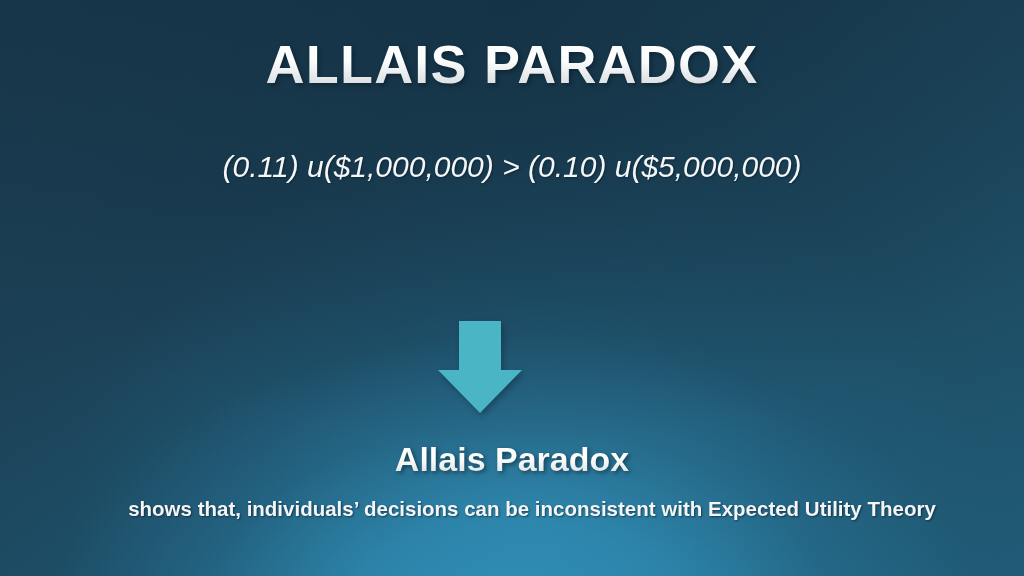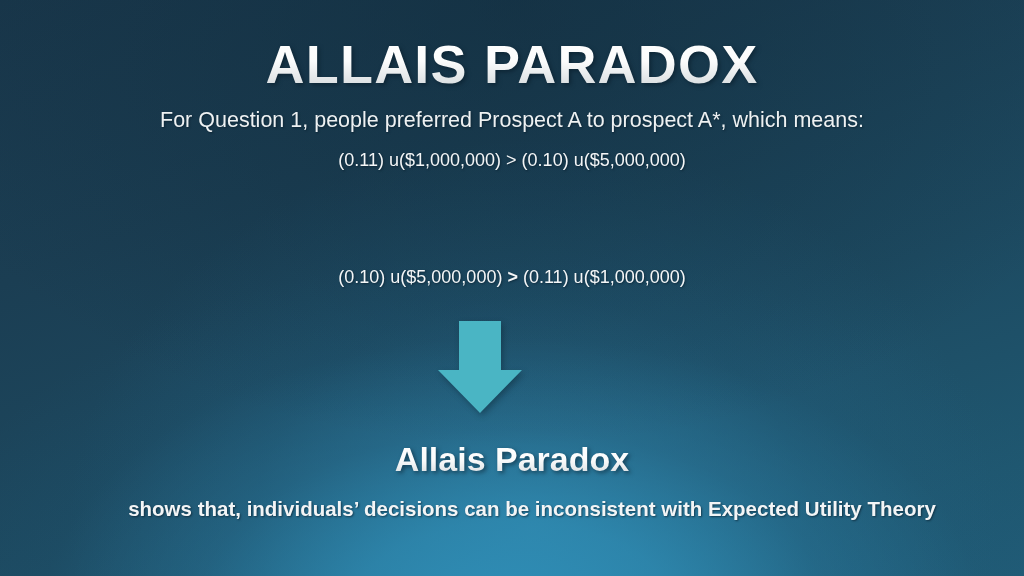--- a/index.html
+++ b/index.html
@@ -56,23 +56,24 @@
     filter: drop-shadow(2px 2px 2px rgba(6,24,36,0.55));
   }
 
   .body-line {
     font-size: 21.5px;
     color: #eef1f2;
     text-shadow: 1px 1px 2px rgba(6,24,36,0.55);
   }
 
   .eq-line {
-    font-size: 18px;
+    font-size: 30px;
     color: #f4f6f7;
     text-shadow: 1px 1px 2px rgba(6,24,36,0.55);
+    font-style: italic;
   }
 
   .gt-bold { font-weight: bold; }
 
   #q1-statement { top: 108px; }
   #q1-equation  { top: 150px; }
   #q2-statement { top: 228px; }
   #q2-equation  { top: 267px; }
 
   #conclusion-heading {
@@ -110,34 +111,28 @@
 </style>
 </head>
 <body>
 
 <div id="slide">
 
   <div id="vignette"></div>
 
   <div class="txt" id="title">ALLAIS PARADOX</div>
 
-  <div class="txt body-line" id="q1-statement">For Question 1, people preferred Prospect A to prospect A*, which means:</div>
 
   <div class="txt eq-line" id="q1-equation">
     <span>(0.11) u($1,000,000)</span>
     <span>&gt;</span>
     <span>(0.10) u($5,000,000)</span>
   </div>
 
 
-  <div class="txt eq-line" id="q2-equation">
-    <span>(0.10) u($5,000,000)</span>
-    <span class="gt-bold">&gt;</span>
-    <span>(0.11) u($1,000,000)</span>
-  </div>
 
   <div id="arrow-wrap">
     <svg width="84" height="92" viewBox="0 0 84 92" xmlns="http://www.w3.org/2000/svg">
       <polygon id="arrow-poly" points="21,0 63,0 63,49 84,49 42,92 0,49 21,49" fill="#4ab5c4"></polygon>
     </svg>
   </div>
 
   <div class="txt" id="conclusion-heading">Allais Paradox</div>
 
   <div class="txt" id="conclusion-detail">shows that, individuals’ decisions can be inconsistent with Expected Utility Theory</div>

